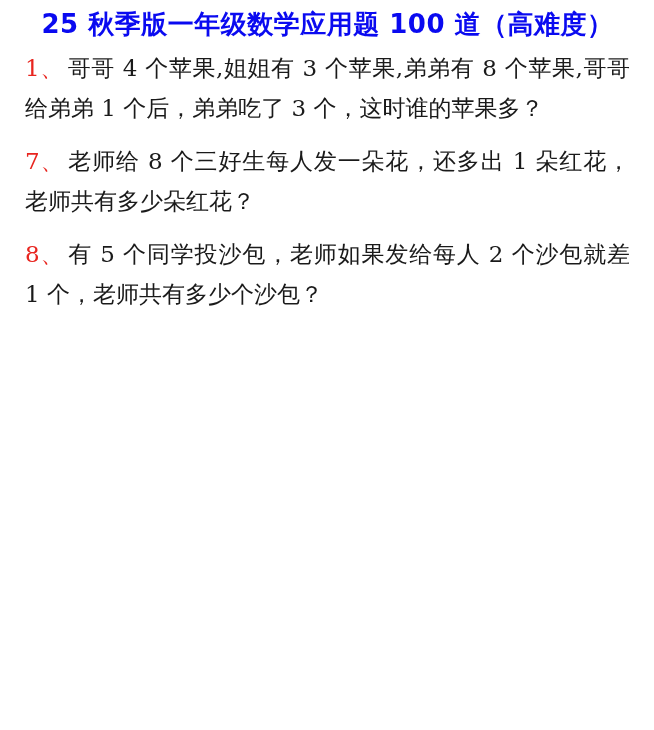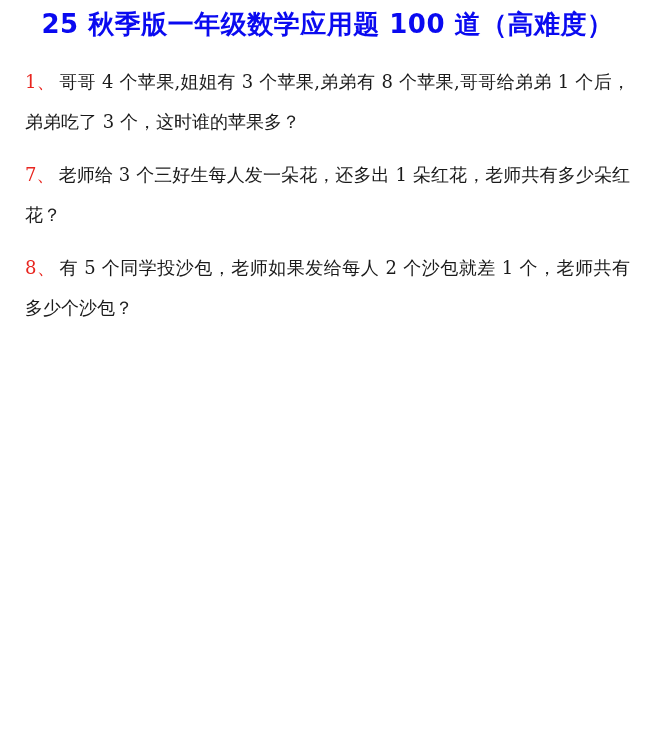--- a/index.html
+++ b/index.html
@@ -15,25 +15,25 @@
     overflow: hidden;
     padding: 8px 24px 0 25px;
   }
   .doc-title {
     text-align: center;
     font-family: "DejaVu Sans", "Liberation Sans", sans-serif;
     font-weight: bold;
     font-size: 26px;
     line-height: 1.3;
     color: #0a0af0;
-    margin-bottom: 20px;
+    margin-bottom: 6px;
     letter-spacing: 0.5px;
   }
   .question {
-    font-size: 18px;
+    font-size: 23px;
     line-height: 40px;
     color: #1a1a1a;
     text-align: justify;
     margin-bottom: 13px;
   }
   .q-num {
     color: #e8251f;
     margin-right: 4px;
   }
 </style>
@@ -44,19 +44,19 @@
 
   <h1 class="doc-title">25 秋季版一年级数学应用题 100 道（高难度）</h1>
 
   <p class="question"><span class="q-num">1、</span><span>哥哥 4 个苹果,姐姐有 3 个苹果,弟弟有 8 个苹果,哥哥给弟弟 1 个后，弟弟吃了 3 个，这时谁的苹果多？</span></p>
 
 
 
 
 
 
-  <p class="question"><span class="q-num">7、</span><span>老师给 3 个三好生每人发一朵花，还多出 1 朵红花，老师共有多少朵红花？</span></p>
+  <p class="question"><span class="q-num">7、</span><span>老师给 8 个三好生每人发一朵花，还多出 1 朵红花，老师共有多少朵红花？</span></p>
 
   <p class="question"><span class="q-num">8、</span><span>有 5 个同学投沙包，老师如果发给每人 2 个沙包就差 1 个，老师共有多少个沙包？</span></p>
 
   <p class="question"></p>
 
 </div>
 
 </body></html>

